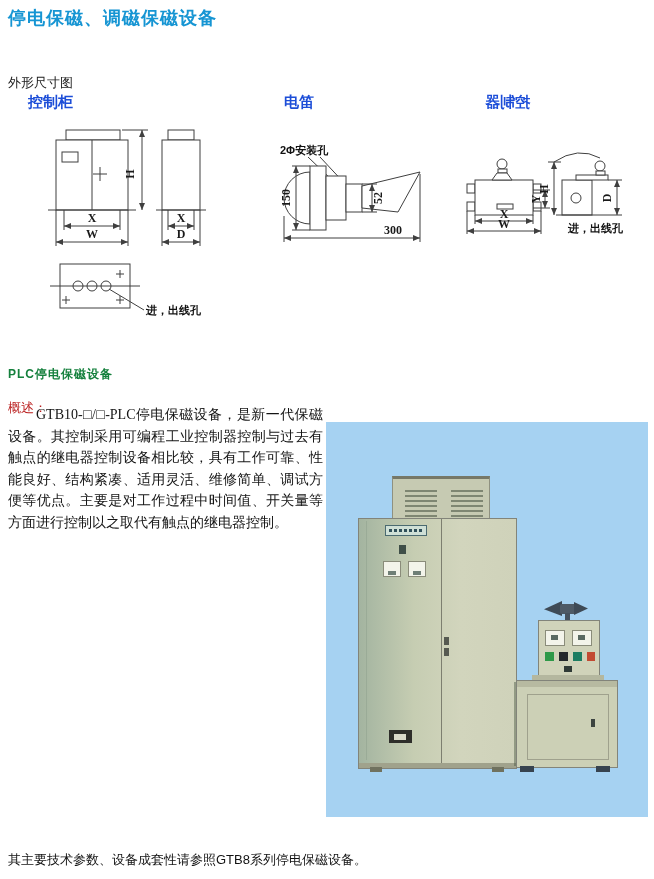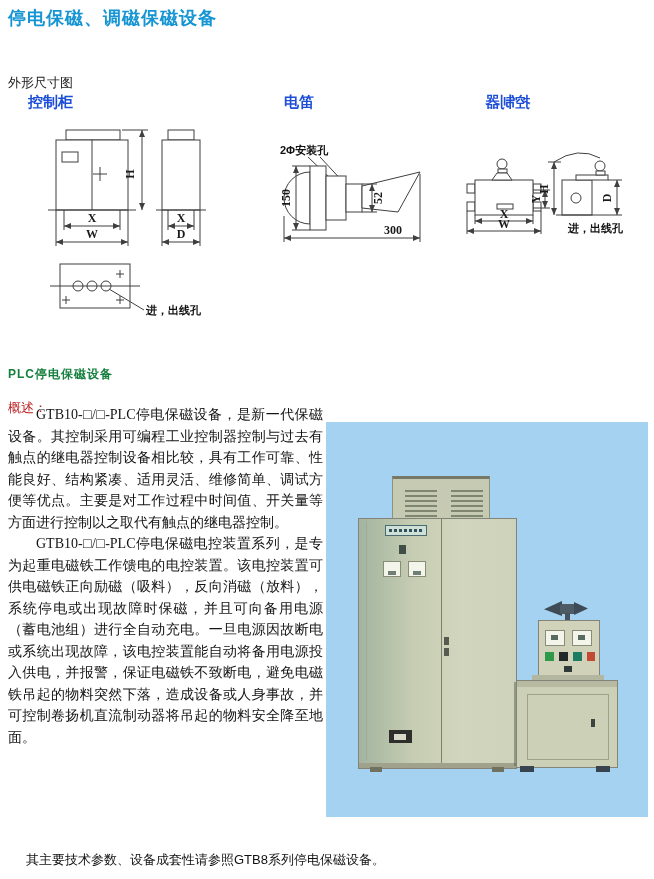--- a/index.html
+++ b/index.html
@@ -20,21 +20,21 @@
   svg text{stroke:none;}
   .dl{font-family:"Liberation Serif",serif;font-size:12px;font-weight:bold;fill:#1a1a1a;}
   .hl{font-family:"Liberation Sans",sans-serif;font-size:11px;font-weight:bold;fill:#111;}
   
   .photo{left:326px;top:422px;width:322px;height:395px;background:#a6d2f2;}
   .vent{left:66px;top:54px;width:96px;height:42px;background:#c6cab2;border:1px solid #8f9180;border-top:3px solid #767868;}
   .louver{top:8px;width:32px;height:30px;background:repeating-linear-gradient(to bottom,rgba(0,0,0,0) 0 3px,#7e8672 3px 5px);}
   .cabinet{left:32px;top:96px;width:157px;height:249px;border:1px solid #82847a;
            background:linear-gradient(to right,#a3b4a0 0%,#c6cdb2 35%,#d2d5bd 65%,#cfd2ba 100%);}
   .whitebox{background:#f3f4ea;border:1px solid #8a8c7a;}
-  .footer{left:8px;top:851px;font-size:13px;color:#111;margin-left:18px;}
+  .footer{left:8px;top:851px;font-size:13px;color:#111;}
 </style>
 </head>
 <body>
 
 <div class="page">
 
   <div class="abs main-title">停电保磁、调磁保磁设备</div>
   <div class="abs subtitle">外形尺寸图</div>
 
   <div class="abs drw-label" style="left:28px;top:93px;">控制柜</div>
@@ -167,21 +167,20 @@
       <text class="dl" x="171" y="56" text-anchor="middle" transform="rotate(-90 171 56)">D</text>
       <text class="hl" x="128" y="90">进，出线孔</text>
     </g>
   </svg>
 
   <div class="abs sec-title">PLC停电保磁设备</div>
   <div class="abs overview">概述：</div>
 
   <div class="abs bodycol">
     <p>GTB10-□/□-PLC停电保磁设备，是新一代保磁设备。其控制采用可编程工业控制器控制与过去有触点的继电器控制设备相比较，具有工作可靠、性能良好、结构紧凑、适用灵活、维修简单、调试方便等优点。主要是对工作过程中时间值、开关量等方面进行控制以之取代有触点的继电器控制。</p>
-    <p>GTB10-□/□-PLC停电保磁电控装置系列，是专为起重电磁铁工作馈电的电控装置。该电控装置可供电磁铁正向励磁（吸料），反向消磁（放料），系统停电或出现故障时保磁，并且可向备用电源（蓄电池组）进行全自动充电。一旦电源因故断电或系统出现故障，该电控装置能自动将备用电源投入供电，并报警，保证电磁铁不致断电，避免电磁铁吊起的物料突然下落，造成设备或人身事故，并可控制卷扬机直流制动器将吊起的物料安全降至地面。</p>
   </div>
 
   <div class="abs photo">
 
     <div class="abs vent">
       <div class="abs louver" style="left:12px;"></div>
       <div class="abs louver" style="left:58px;"></div>
     </div>
 
     <div class="abs cabinet">

